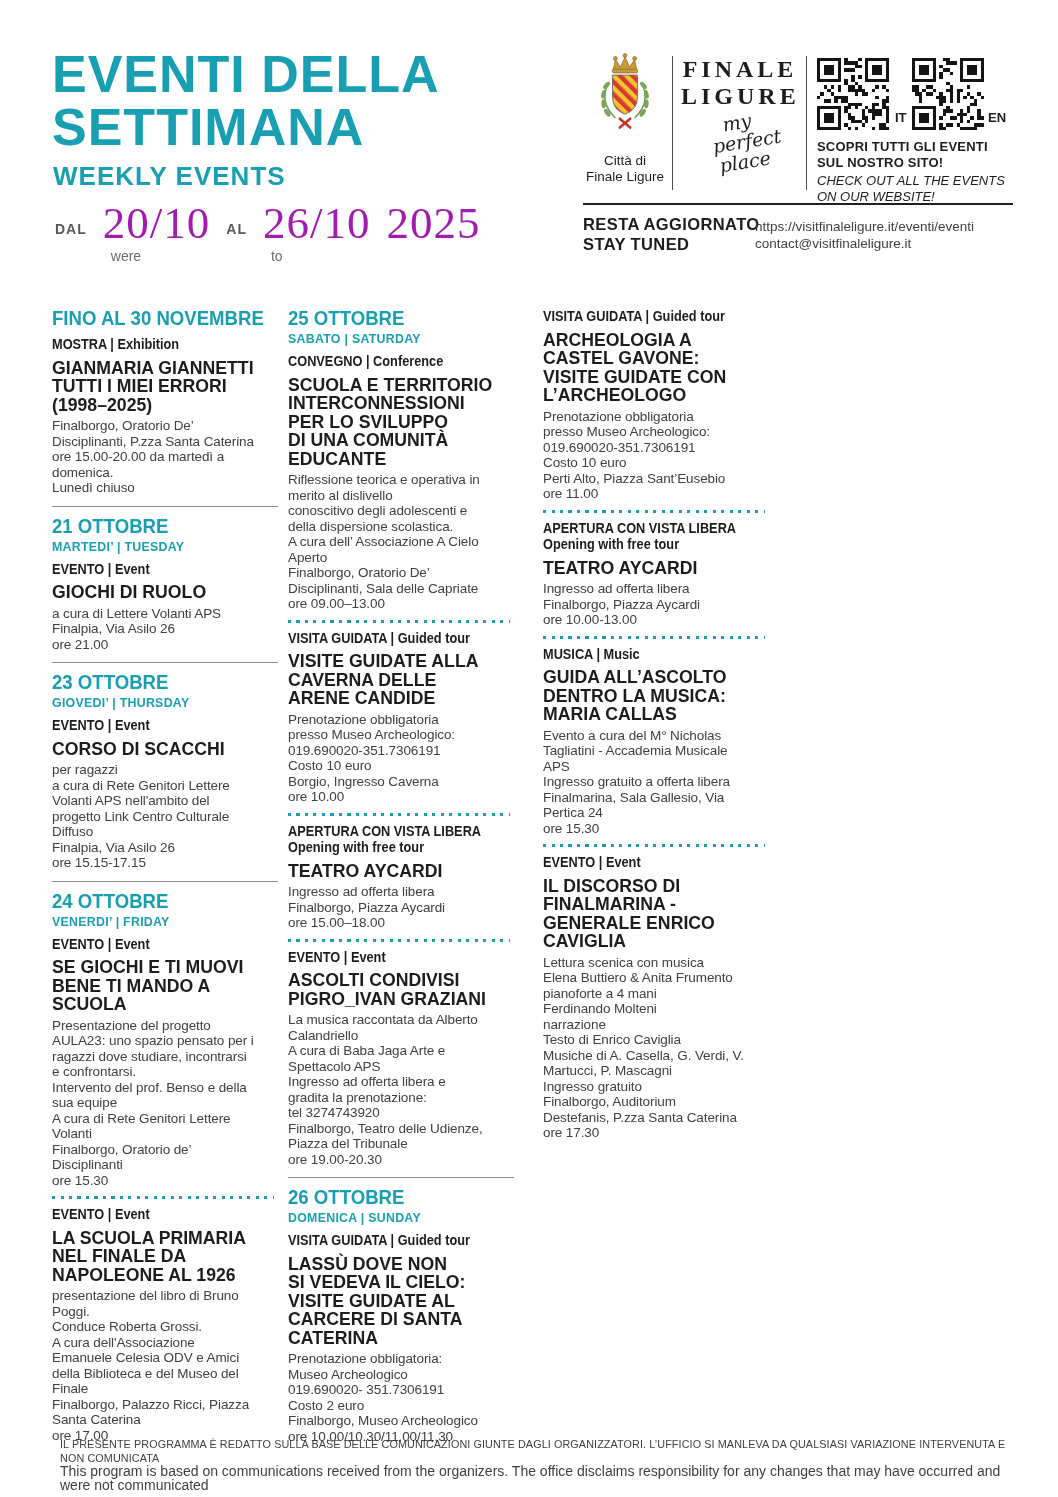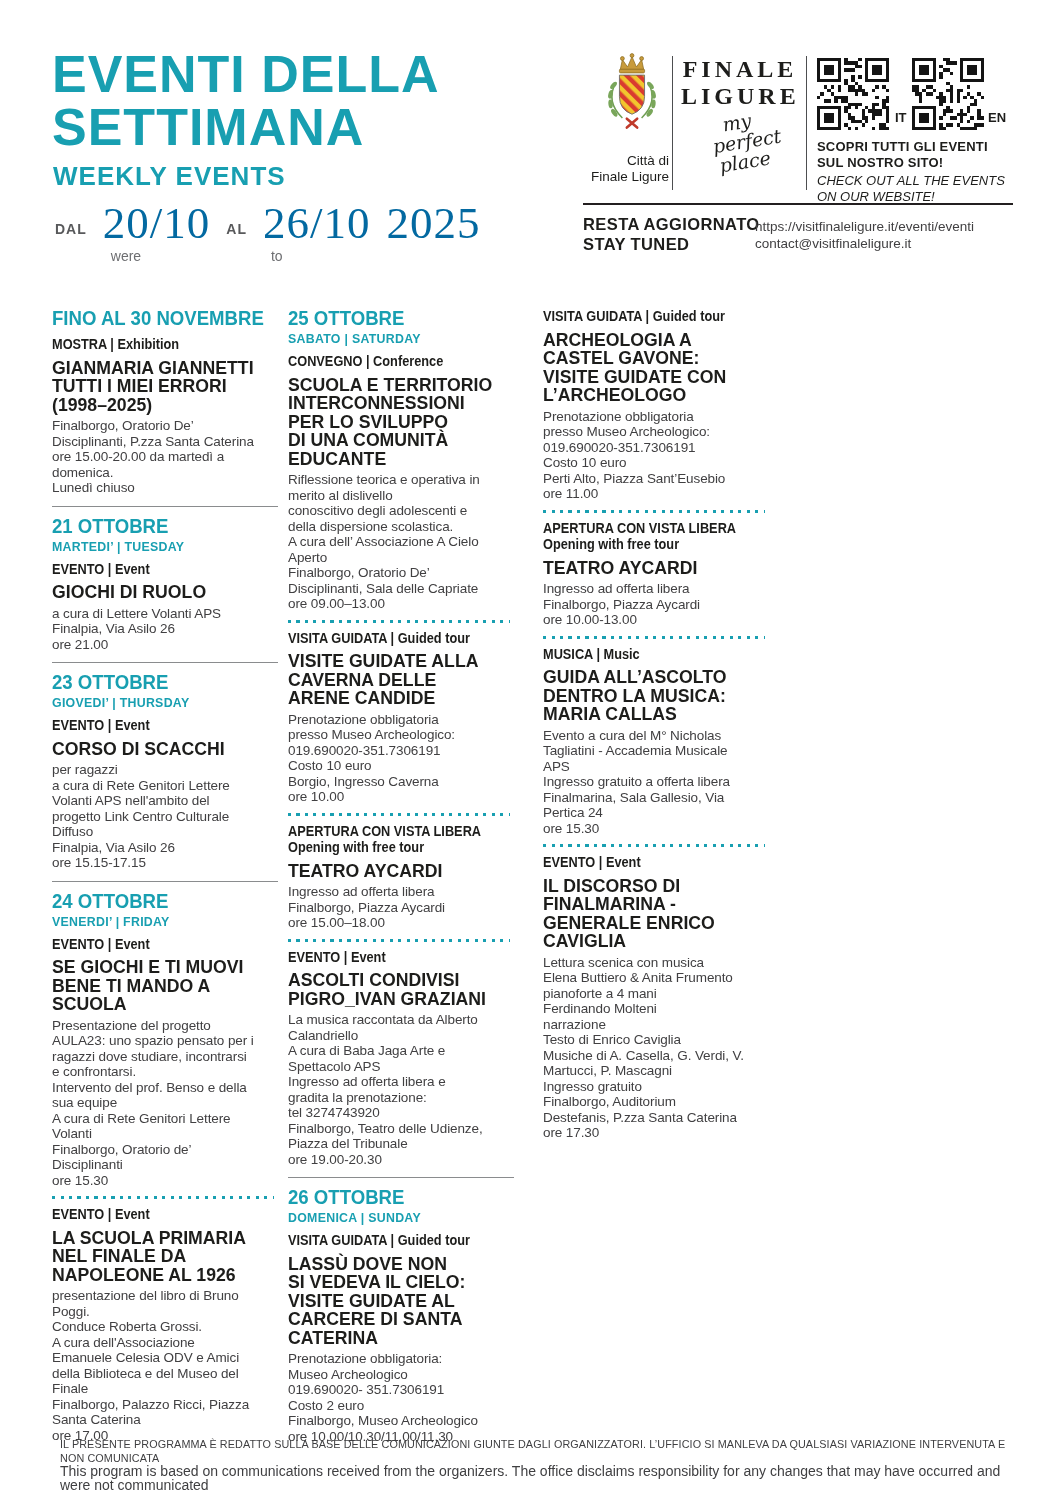--- a/index.html
+++ b/index.html
@@ -8,25 +8,25 @@
        font-family:"Liberation Sans",sans-serif;color:var(--ink);}
   .abs{position:absolute;}
 
   
   .page-title{left:52px;top:48px;font-size:52px;font-weight:bold;color:var(--accent);
               line-height:53px;letter-spacing:1px;white-space:pre-line;}
   .page-subtitle{left:53px;top:161px;font-size:26px;font-weight:bold;color:var(--accent);letter-spacing:1px;}
 
   .daterow{left:55px;top:199px;display:flex;align-items:flex-start;gap:16px;}
   .dr-label{margin-top:22px;font-weight:bold;font-size:14px;color:var(--gray);letter-spacing:1px;}
-  .dr-big{font-family:"Liberation Serif",serif;font-size:45px;line-height:48px;color:#0369a1;letter-spacing:1px;}
+  .dr-big{font-family:"Liberation Serif",serif;font-size:45px;line-height:48px;color:#a21caf;letter-spacing:1px;}
   .dr-sub{display:block;font-size:14px;color:#6d6e71;padding-left:8px;margin-top:1px;}
 
   
-  .stemma{left:581px;top:50px;width:88px;text-align:right;}
+  .stemma{left:581px;top:50px;width:88px;text-align:center;}
   .stemma-caption{font-size:13.5px;line-height:16px;margin-top:3px;color:var(--ink);white-space:pre-line;}
   .vdiv{width:1px;background:#4d4e50;top:56px;height:134px;}
   .brand{left:681px;top:56px;width:118px;text-align:center;}
   .brand-title{font-family:"Liberation Serif",serif;font-weight:bold;font-size:24px;line-height:27px;
                letter-spacing:4px;white-space:pre-line;}
   .brand-script{margin-top:2px;font-family:"DejaVu Serif",serif;font-style:italic;font-size:19px;
                 line-height:20px;transform:rotate(-9deg);transform-origin:50% 50%;}
   .brand-script span{display:block;}
   .bs2{padding-left:14px;} .bs3{padding-left:4px;}
   .qr{width:72px;height:72px;top:58px;}

